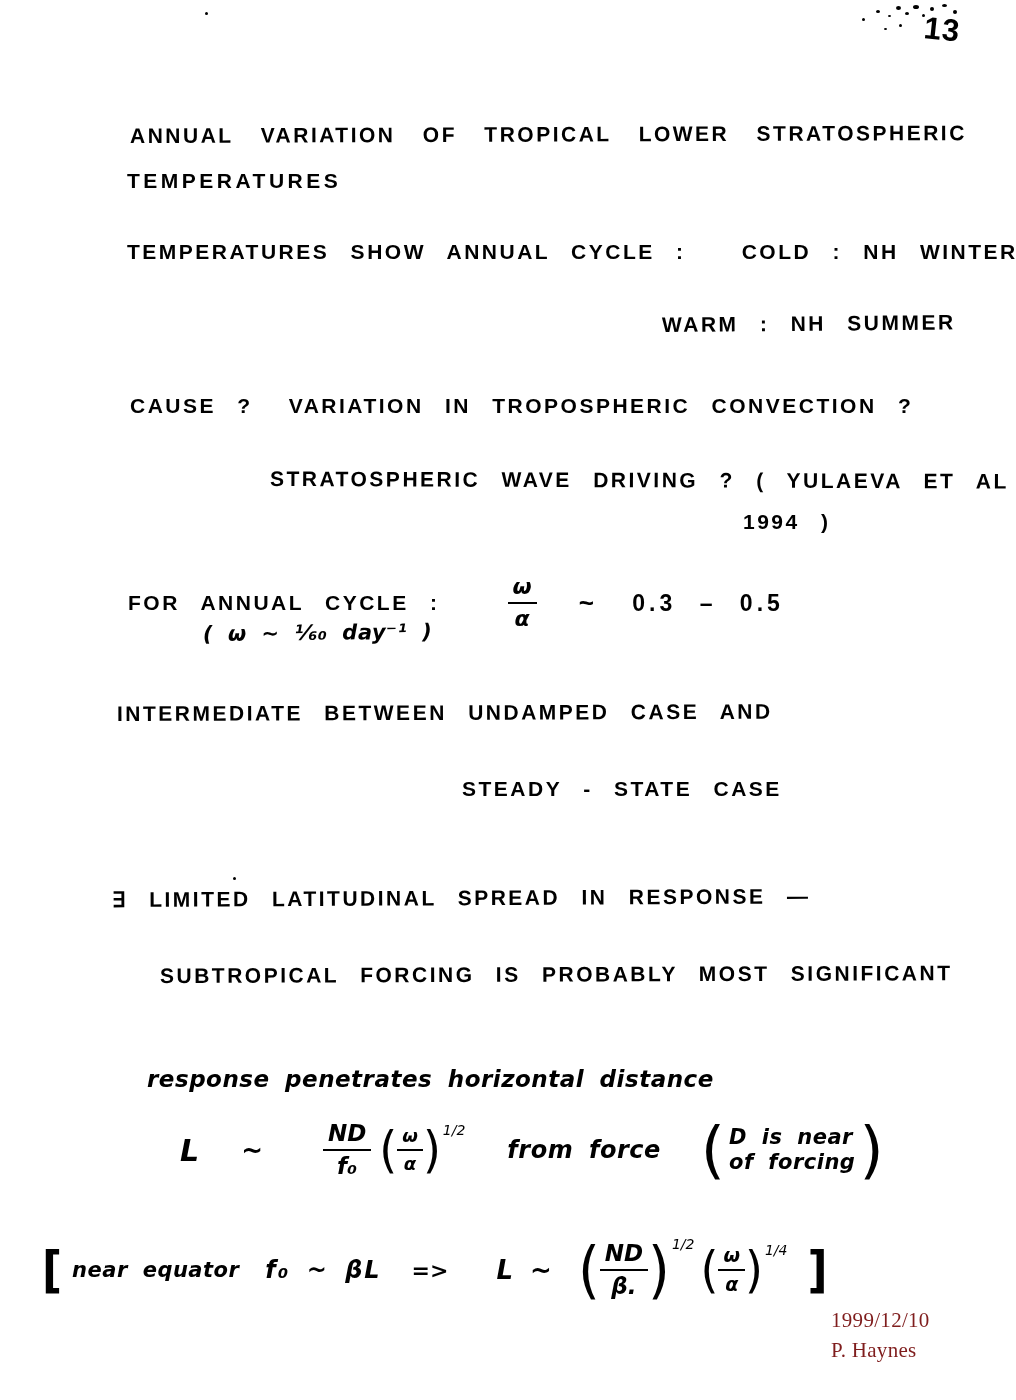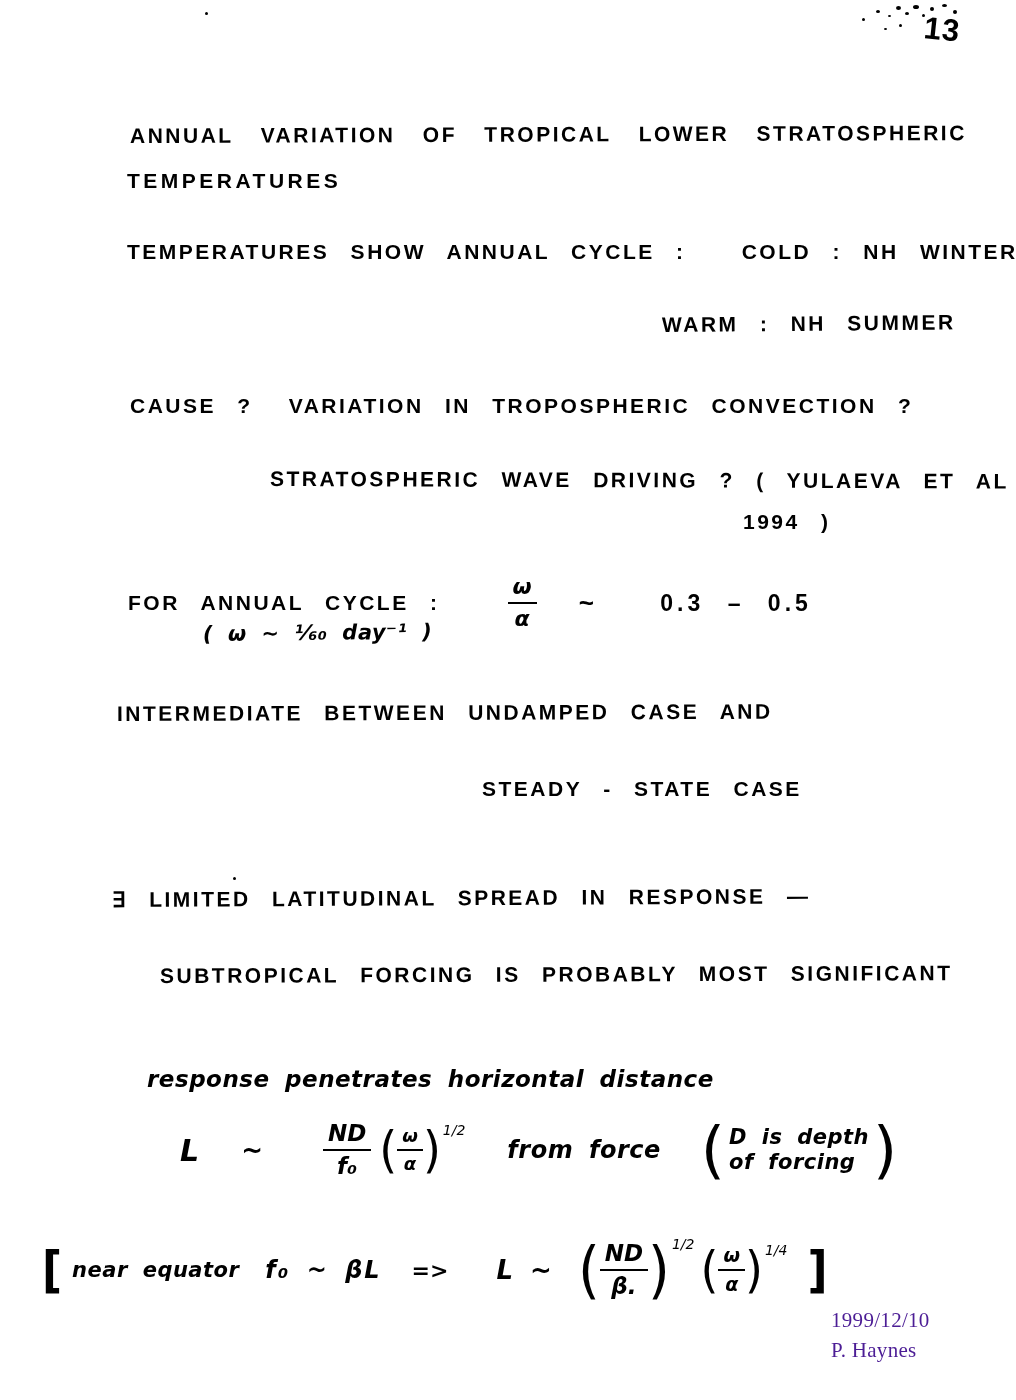--- a/index.html
+++ b/index.html
@@ -26,21 +26,21 @@
     font-weight:600;
     letter-spacing:0.5px;
     word-spacing:7px;
     color:#000;
   }
   .serif{
     font-family:"Liberation Serif","DejaVu Serif",serif;
     font-weight:400;
     font-size:21px;
     letter-spacing:0.3px;
-    color:#4c1d95;
+    color:#7f1d1d;
   }
   .mi{
     font-family:"DejaVu Sans",sans-serif;
     font-style:italic;
     font-weight:600;
   }
   .row{display:flex;align-items:center;}
   .frac{
     display:inline-flex;
     flex-direction:column;
@@ -125,26 +125,26 @@
   <div class="line hand" style="left:270px;top:467px;transform:rotate(0.2deg);">STRATOSPHERIC WAVE DRIVING ? ( YULAEVA ET AL</div>
   <div class="line hand" style="left:743px;top:510px;text-align:right;">1994 )</div>
 
   <div class="line row" style="left:128px;top:576px;align-items:center;">
     <span class="hand">FOR ANNUAL CYCLE :</span>
     <span class="frac mi" style="margin-left:68px;font-size:22px;">
       <span class="num">ω</span>
       <span class="den">α</span>
     </span>
     <span class="hand" style="margin-left:42px;font-size:26px;">~</span>
-    <span class="hand" style="margin-left:64px;font-size:23px;letter-spacing:4px;">0.3 – 0.5</span>
+    <span class="hand" style="margin-left:36px;font-size:23px;letter-spacing:4px;">0.3 – 0.5</span>
   </div>
   <div class="line cursive" style="left:203px;top:622px;font-size:21px;transform:rotate(-0.6deg);">( ω ~ ¹⁄₆₀ day⁻¹ )</div>
 
   <div class="line hand" style="left:117px;top:702px;transform:rotate(-0.2deg);">INTERMEDIATE BETWEEN UNDAMPED CASE AND</div>
-  <div class="line hand" style="left:482px;top:777px;">STEADY - STATE CASE</div>
+  <div class="line hand" style="left:462px;top:777px;">STEADY - STATE CASE</div>
 
   <div class="line hand" style="left:112px;top:888px;transform:rotate(-0.3deg);">∃ LIMITED LATITUDINAL SPREAD IN RESPONSE —</div>
   <div class="line hand" style="left:160px;top:964px;transform:rotate(-0.2deg);">SUBTROPICAL FORCING IS PROBABLY MOST SIGNIFICANT</div>
 
   <div class="line cursive" style="left:147px;top:1066px;font-size:23px;">response penetrates horizontal distance</div>
 
   <div class="line row" style="left:180px;top:1122px;">
     <span class="mi" style="font-size:30px;">L</span>
     <span class="mi" style="margin-left:42px;font-size:26px;">~</span>
     <span class="frac mi" style="margin-left:60px;font-size:23px;">
@@ -157,21 +157,21 @@
         <span class="num">ω</span>
         <span class="den">α</span>
       </span>
       <span class="bigp">)</span>
       <span class="exp">1/2</span>
     </span>
     <span class="cursive" style="margin-left:42px;font-size:24px;">from force</span>
     <span class="row" style="margin-left:40px;">
       <span class="bigp tallp">(</span>
       <span class="note-col cursive" style="font-size:21px;">
-        <span>D is depth</span>
+        <span>D is near</span>
         <span>of forcing</span>
       </span>
       <span class="bigp tallp">)</span>
     </span>
   </div>
 
   <div class="line row" style="left:42px;top:1242px;">
     <span class="bigbracket">[</span>
     <span class="cursive" style="margin-left:10px;font-size:21px;">near equator</span>
     <span class="mi" style="margin-left:26px;font-size:24px;letter-spacing:2px;word-spacing:6px;">f₀ ~ βL</span>

